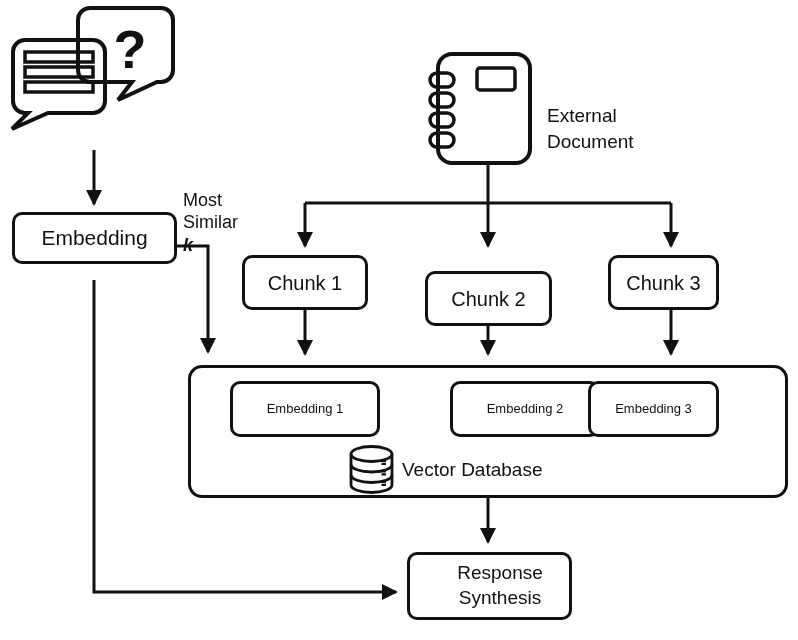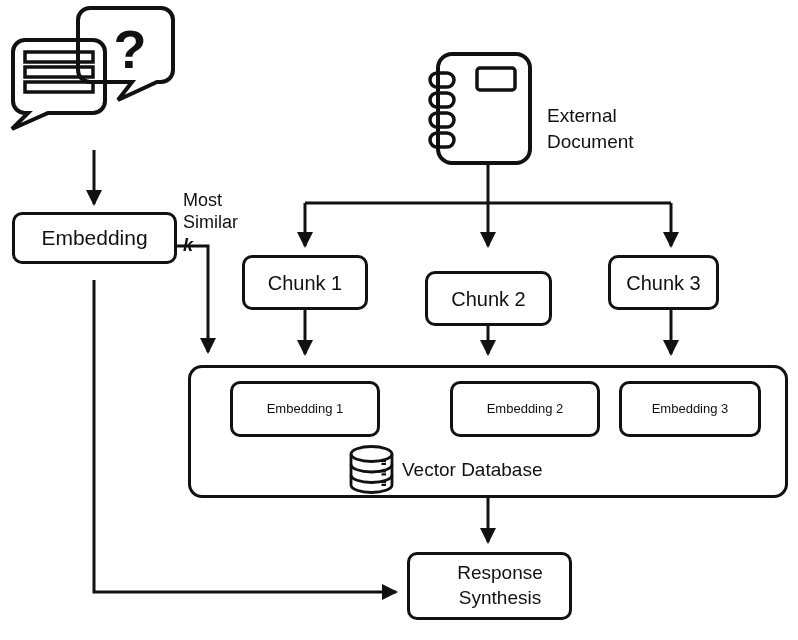--- a/index.html
+++ b/index.html
@@ -29,21 +29,21 @@
 
   .chunk{top:255px;height:55px;font-size:20px;}
   #chunk-1{left:242px;width:126px;}
   #chunk-2{left:425px;width:127px;margin-top:16px;}
   #chunk-3{left:608px;width:111px;}
 
   #vector-db-container{left:188px;top:365px;width:600px;height:133px;border-radius:14px;}
   .emb{top:381px;height:56px;font-size:13px;}
   #embedding-1{left:230px;width:150px;}
   #embedding-2{left:413px;width:150px;margin-left:37px;}
-  #embedding-3{left:619px;width:142px;}
+  #embedding-3{left:588px;width:131px;}
 
   #database-icon{left:348px;top:445px;}
   #vector-db-label{left:402px;top:459px;font-size:19px;}
 
   #response-box{left:407px;top:552px;width:165px;height:68px;font-size:19px;padding-left:21px;}
 
   .stroke{fill:none;stroke:#111111;}
 </style>
 </head>
 <body>

